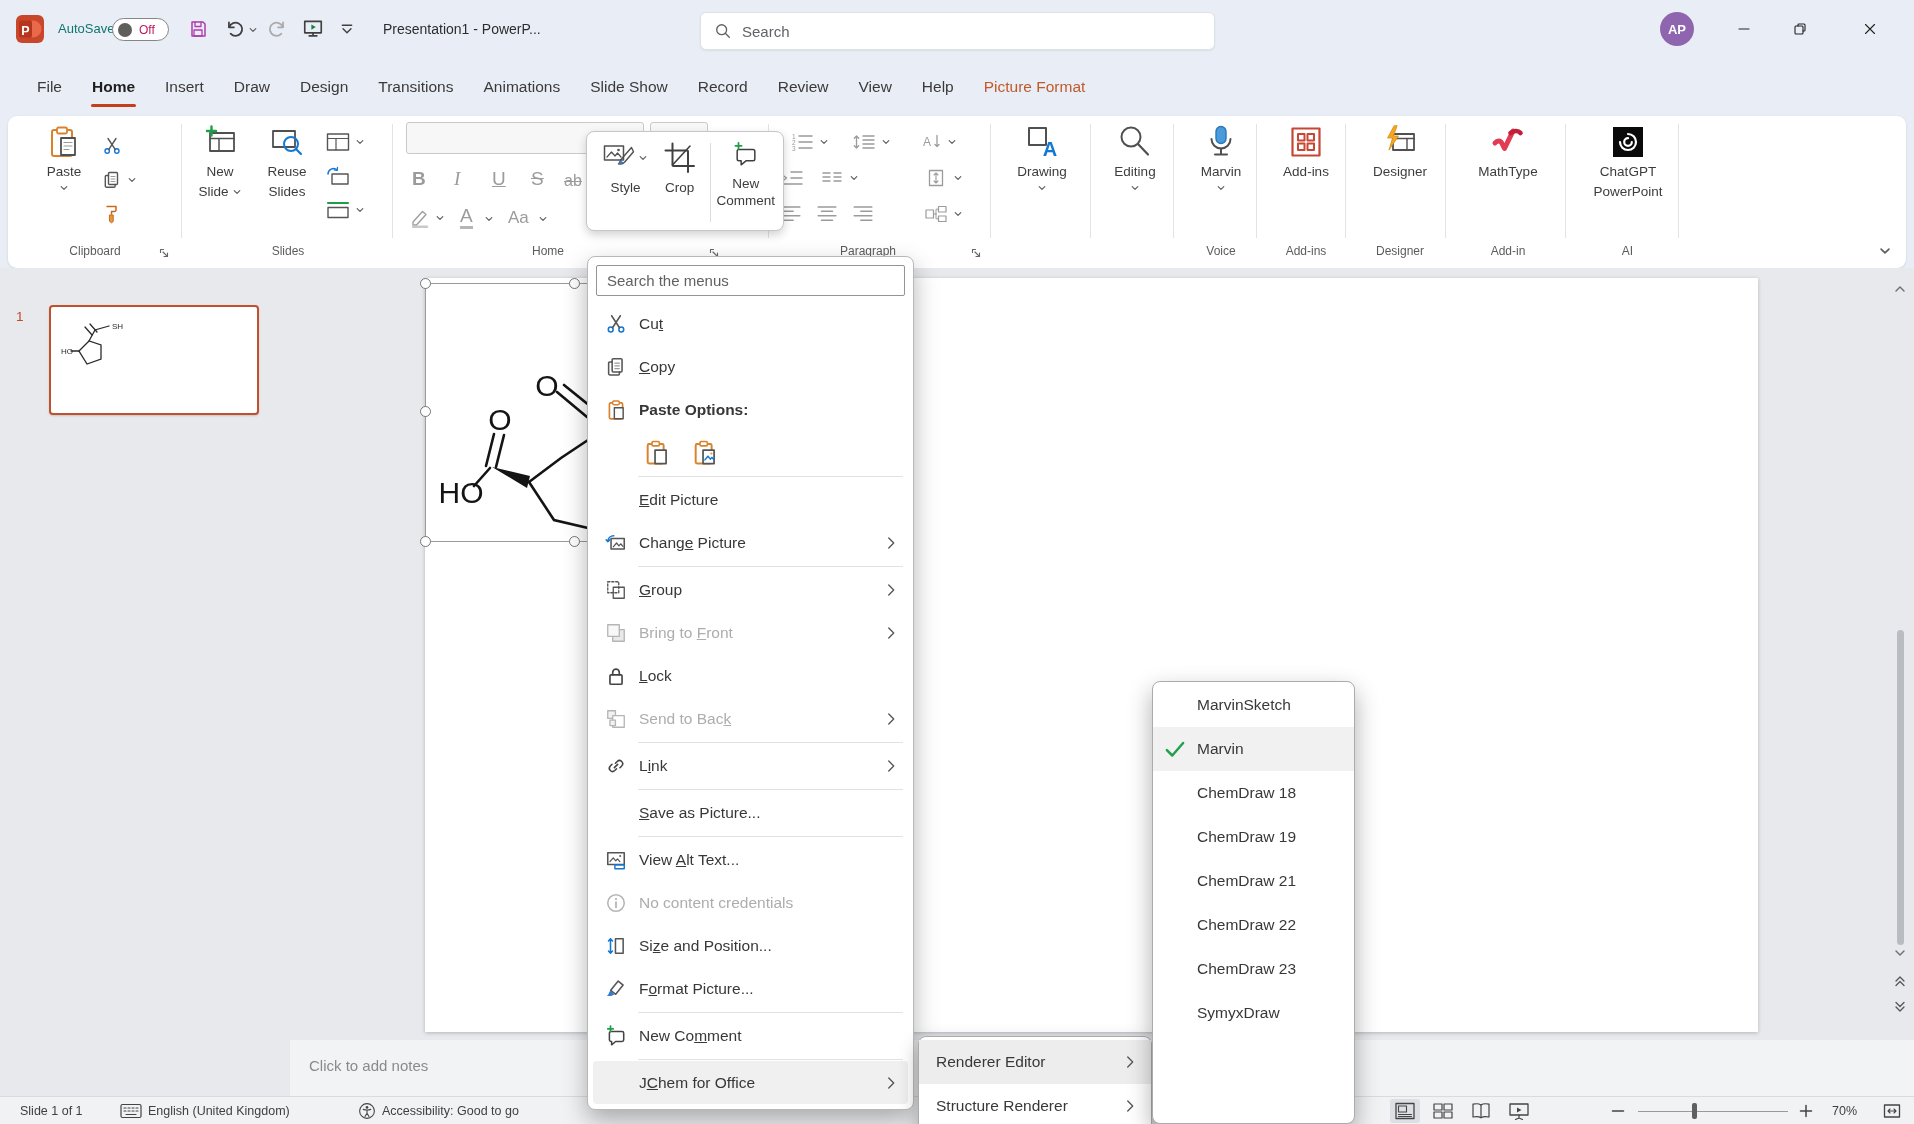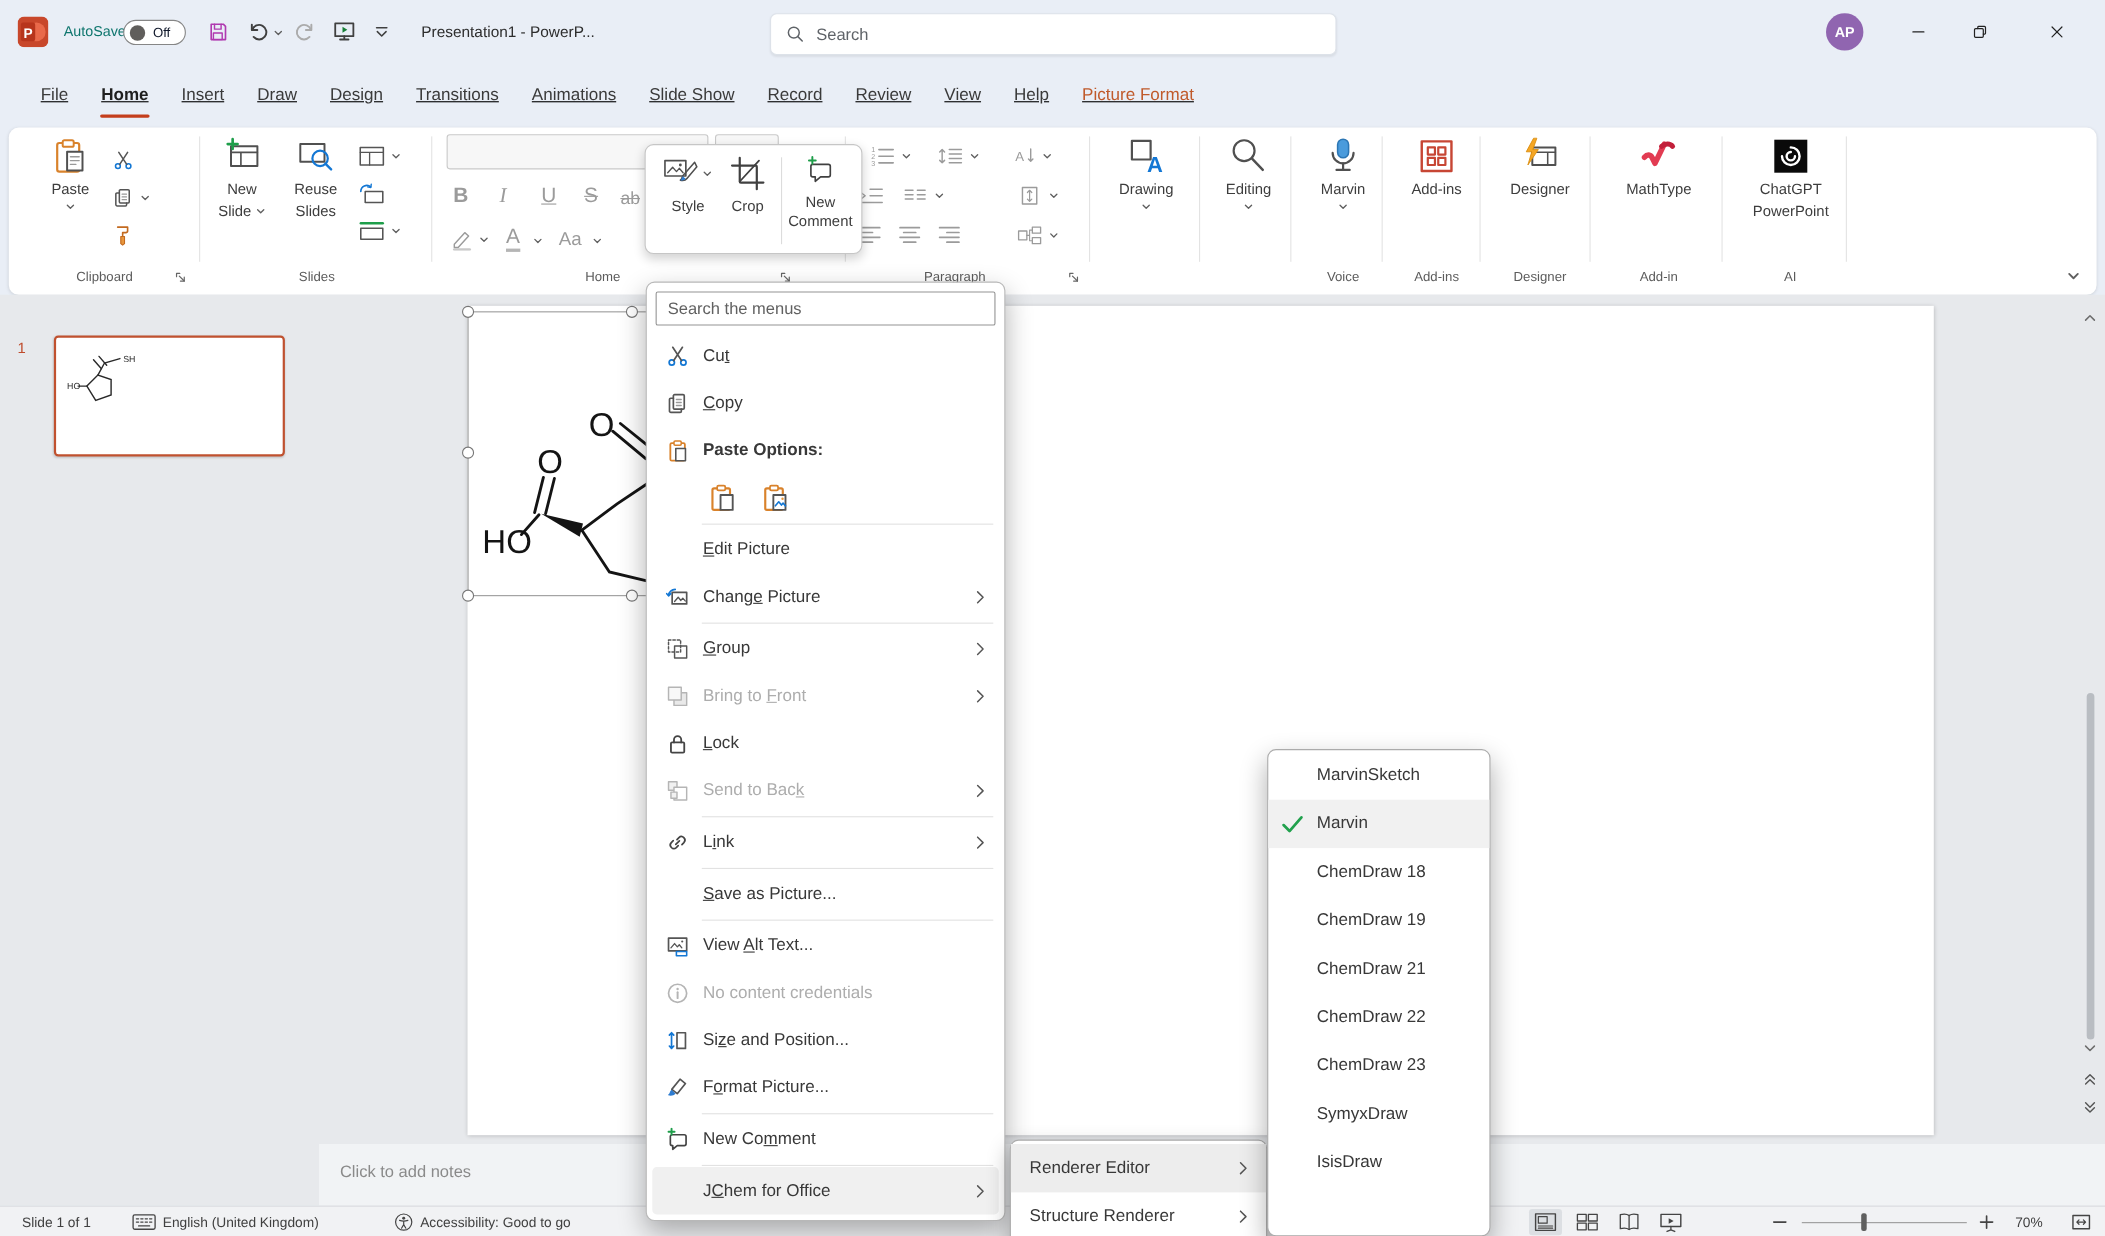--- a/index.html
+++ b/index.html
@@ -10,28 +10,28 @@
   .ic svg{display:block;}
   .c10{width:10px;height:10px}.c12{width:12px;height:12px}.c14{width:14px;height:14px}
   .c16{width:16px;height:16px}.c18{width:18px;height:18px}.c20{width:20px;height:20px}
   .c22{width:22px;height:22px}.c28{width:28px;height:28px}
   .c30{width:30px;height:30px}.c34{width:34px;height:34px}.c36{width:36px;height:36px}
 
   
   .titlebar{position:absolute;left:0;top:0;right:0;height:58px;}
   .pill{position:absolute;left:112px;top:18px;width:57px;height:23px;border:1px solid #868686;border-radius:12px;background:#fff;display:flex;align-items:center;padding:0 5px;}
   .pill .knob{width:14px;height:14px;border-radius:50%;background:#605e5c;}
-  .pill .off{font-size:12px;color:#0f172a;margin-left:7px;}
+  .pill .off{font-size:12px;color:#be185d;margin-left:7px;}
   .searchbar{position:absolute;left:700px;top:12px;width:515px;height:38px;background:#fff;border:1px solid #dde2e9;border-radius:6px;box-shadow:0 1px 2px rgba(0,0,0,.07);display:flex;align-items:center;padding:0 13px;gap:10px;font-size:15px;color:#5f6368;}
   .avatar{position:absolute;left:1660px;top:12px;width:34px;height:34px;border-radius:50%;background:#9065b0;color:#fff;font-size:13px;font-weight:bold;display:flex;align-items:center;justify-content:center;}
   .winbtn{position:absolute;top:0;height:58px;display:flex;align-items:center;justify-content:center;}
 
   
   .tabrow{position:absolute;left:0;top:58px;right:0;height:58px;}
-  .tabs{position:absolute;left:22px;top:0;height:100%;display:flex;align-items:flex-start;text-decoration:underline;}
+  .tabs{position:absolute;left:22px;top:0;height:100%;display:flex;align-items:flex-start;}
   .tab{padding:0 15px;height:100%;display:flex;align-items:center;font-size:15.5px;color:#3a3a3a;position:relative;white-space:nowrap;}
   .tab.active{font-weight:bold;color:#1f1f1f;}
   .tab.active::after{content:"";position:absolute;left:14px;right:14px;bottom:9px;height:3px;border-radius:2px;background:#c43e1c;}
   .tab.contextual{color:#c05a2b;}
   .tabbtn{position:absolute;top:74px;height:34px;border-radius:17px;background:#fff;border:1px solid #d0d4da;display:flex;align-items:center;justify-content:center;gap:7px;font-size:14.5px;color:#2f2f2f;}
 
   
   .ribbon{position:absolute;left:8px;top:116px;width:1898px;height:152px;background:#fff;border-radius:9px;box-shadow:0 1px 3px rgba(0,0,0,.1);}
   .bigbtn{position:absolute;top:8px;display:flex;flex-direction:column;align-items:center;gap:3px;}
   .bb-label{font-size:13.5px;color:#3d3d3d;line-height:17px;text-align:center;white-space:nowrap;}
@@ -978,24 +978,20 @@
         <span>ChemDraw 22</span>
       </div>
       <div class="fly-item">
         <span class="fly-check"></span>
         <span>ChemDraw 23</span>
       </div>
       <div class="fly-item">
         <span class="fly-check"></span>
         <span>SymyxDraw</span>
       </div>
-      <div class="fly-item">
-        <span class="fly-check"></span>
-        <span>IsisDraw</span>
-      </div>
     </div>
 
   <div class="statusbar">
     <span class="sb" style="left:20px">Slide 1 of 1</span>
     <span class="sb" style="left:120px">
       <span class="ic" style="width:22px;height:16px">
           <svg viewBox="0 0 22 16" width="100%" height="100%" fill="none" stroke-linecap="round" stroke-linejoin="round">
             <rect x="1" y="1.5" width="20" height="13" rx="1.5" stroke="#444" stroke-width="1.2"></rect>
             <path d="M4 5h2M8 5h2M12 5h2M16 5h2M4 8h2M8 8h2M12 8h2M16 8h2M6 11.5h10" stroke="#444" stroke-width="1.2"></path>
           </svg>

